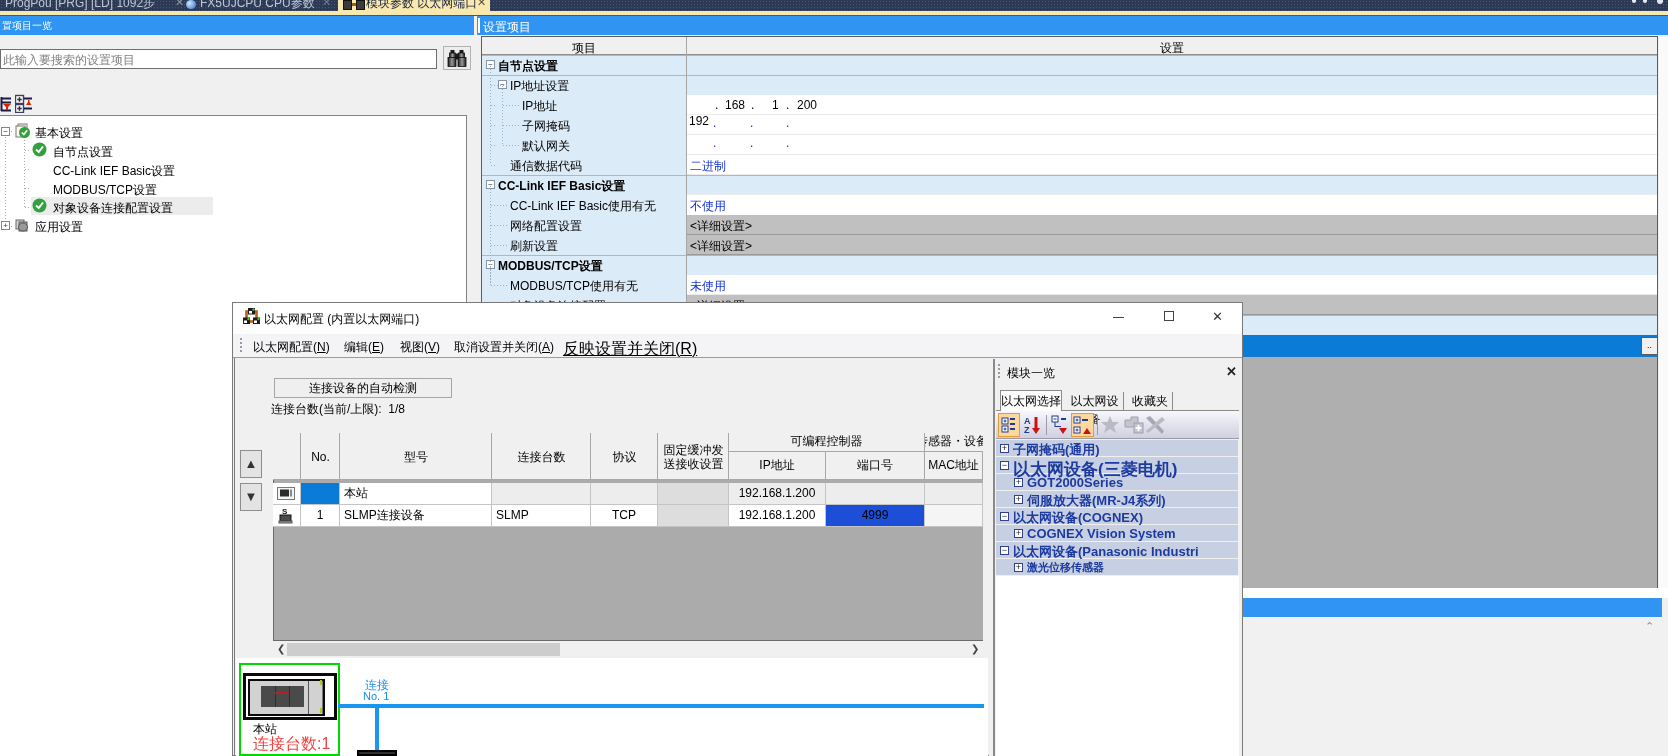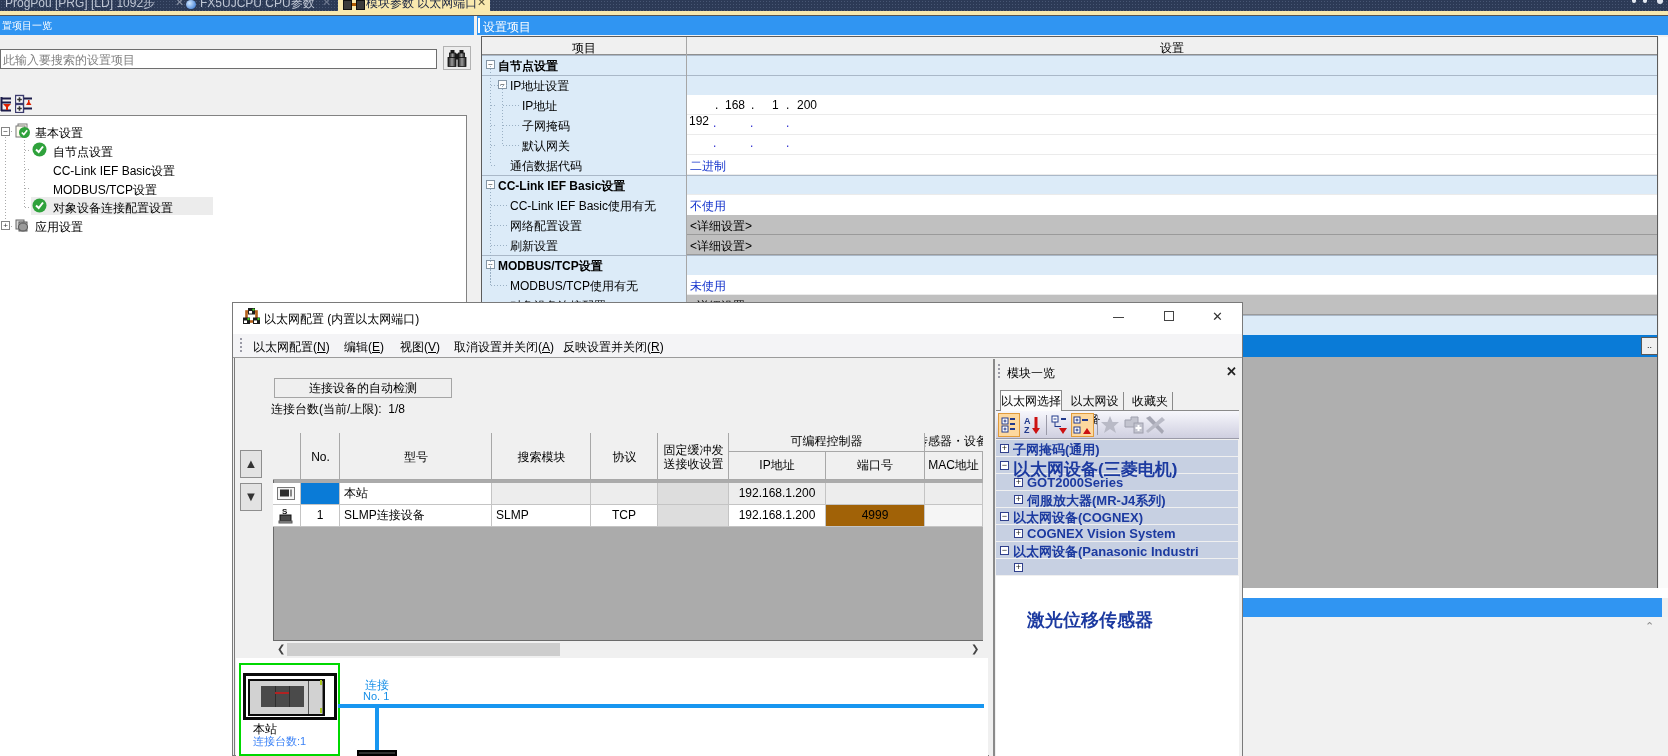--- a/index.html
+++ b/index.html
@@ -240,34 +240,34 @@
 <div class="abs txt" style="left:264px;top:311px;font-size:12px;z-index:12;">以太网配置 (内置以太网端口)</div>
 <div class="abs" style="left:1113px;top:317px;width:11px;height:1px;background:#444;z-index:12;"></div>
 <div class="abs" style="left:1164px;top:311px;width:10px;height:10px;border:1px solid #444;box-sizing:border-box;z-index:12;"></div>
 <div class="abs txt" style="left:1212px;top:309px;font-size:13px;color:#333;z-index:12;">✕</div>
 <div class="abs" style="left:233px;top:334px;width:1009px;height:24px;background:#f4f4f6;border-bottom:1px solid #9b9b9b;box-sizing:border-box;z-index:11;"></div>
 <div class="abs" style="left:240px;top:338px;width:2px;height:16px;background-image:repeating-linear-gradient(#9a9aa6 0 2px,transparent 2px 4px);z-index:12;"></div>
 <div class="abs txt" style="left:253px;top:339px;font-size:12px;z-index:12;">以太网配置(<u>N</u>)</div>
 <div class="abs txt" style="left:344px;top:339px;font-size:12px;z-index:12;">编辑(<u>E</u>)</div>
 <div class="abs txt" style="left:400px;top:339px;font-size:12px;z-index:12;">视图(<u>V</u>)</div>
 <div class="abs txt" style="left:454px;top:339px;font-size:12px;z-index:12;">取消设置并关闭(<u>A</u>)</div>
-<div class="abs txt" style="left:563px;top:339px;font-size:12px;z-index:12;">反映设置并关闭(<u>R</u>)</div>
+<div class="abs txt" style="left:563px;top:339px;font-size:16px;z-index:12;text-decoration:underline;">反映设置并关闭(<u>R</u>)</div>
 <div class="abs" style="left:234px;top:358px;width:1px;height:398px;background:#7a7a7a;z-index:12;"></div>
 <div class="abs" style="left:274px;top:378px;width:178px;height:20px;background:#efefef;border:1px solid #a5a5a5;box-sizing:border-box;text-align:center;line-height:18px;font-size:12px;z-index:12;">连接设备的自动检测</div>
 <div class="abs txt" style="left:271px;top:401px;font-size:12px;z-index:12;">连接台数(当前/上限):&nbsp;&nbsp;1/8</div>
 <div class="abs" style="left:240px;top:450px;width:22px;height:28px;background:#e3e3e3;border:1px solid #8e8e8e;box-sizing:border-box;z-index:12;text-align:center;font-size:13px;line-height:26px;color:#333;">▲</div>
 <div class="abs" style="left:240px;top:483px;width:22px;height:28px;background:#e3e3e3;border:1px solid #8e8e8e;box-sizing:border-box;z-index:12;text-align:center;font-size:13px;line-height:26px;color:#333;">▼</div>
 <div class="abs" style="left:273px;top:433px;width:710px;height:208px;background:#ababab;border:1px solid #6a6a6a;border-right:none;box-sizing:border-box;z-index:11;"></div>
 <div class="abs" style="left:273px;top:433px;width:28px;height:47px;background:#f0f0f0;border-right:1px solid #a8a8a8;border-bottom:1px solid #a8a8a8;box-sizing:border-box;z-index:11;"></div>
 <div class="abs" style="left:301px;top:433px;width:39px;height:47px;background:#f0f0f0;border-right:1px solid #a8a8a8;border-bottom:1px solid #a8a8a8;box-sizing:border-box;z-index:11;"></div>
 <div class="abs txt" style="left:301px;top:433px;width:39px;height:47px;display:flex;align-items:center;justify-content:center;text-align:center;font-size:12px;line-height:14px;z-index:12;white-space:normal;">No.</div>
 <div class="abs" style="left:340px;top:433px;width:152px;height:47px;background:#f0f0f0;border-right:1px solid #a8a8a8;border-bottom:1px solid #a8a8a8;box-sizing:border-box;z-index:11;"></div>
 <div class="abs txt" style="left:340px;top:433px;width:152px;height:47px;display:flex;align-items:center;justify-content:center;text-align:center;font-size:12px;line-height:14px;z-index:12;white-space:normal;">型号</div>
 <div class="abs" style="left:492px;top:433px;width:99px;height:47px;background:#f0f0f0;border-right:1px solid #a8a8a8;border-bottom:1px solid #a8a8a8;box-sizing:border-box;z-index:11;"></div>
-<div class="abs txt" style="left:492px;top:433px;width:99px;height:47px;display:flex;align-items:center;justify-content:center;text-align:center;font-size:12px;line-height:14px;z-index:12;white-space:normal;">搜索模块</div>
+<div class="abs txt" style="left:492px;top:433px;width:99px;height:47px;display:flex;align-items:center;justify-content:center;text-align:center;font-size:12px;line-height:14px;z-index:12;white-space:normal;">连接台数</div>
 <div class="abs" style="left:591px;top:433px;width:67px;height:47px;background:#f0f0f0;border-right:1px solid #a8a8a8;border-bottom:1px solid #a8a8a8;box-sizing:border-box;z-index:11;"></div>
 <div class="abs txt" style="left:591px;top:433px;width:67px;height:47px;display:flex;align-items:center;justify-content:center;text-align:center;font-size:12px;line-height:14px;z-index:12;white-space:normal;">协议</div>
 <div class="abs" style="left:658px;top:433px;width:71px;height:47px;background:#f0f0f0;border-right:1px solid #a8a8a8;border-bottom:1px solid #a8a8a8;box-sizing:border-box;z-index:11;"></div>
 <div class="abs txt" style="left:658px;top:433px;width:71px;height:47px;display:flex;align-items:center;justify-content:center;text-align:center;font-size:12px;line-height:14px;z-index:12;white-space:normal;">固定缓冲发<br>送接收设置</div>
 <div class="abs" style="left:729px;top:433px;width:196px;height:19px;background:#f0f0f0;border-right:1px solid #a8a8a8;border-bottom:1px solid #a8a8a8;box-sizing:border-box;z-index:11;text-align:center;line-height:17px;font-size:12px;">可编程控制器</div>
 <div class="abs" style="left:925px;top:433px;width:58px;height:19px;background:#f0f0f0;border-bottom:1px solid #a8a8a8;box-sizing:border-box;z-index:11;overflow:hidden;line-height:17px;font-size:12px;white-space:nowrap;"><span style="margin-left:-9px;">传感器・设备</span></div>
 <div class="abs" style="left:729px;top:452px;width:97px;height:28px;background:#f0f0f0;border-right:1px solid #a8a8a8;border-bottom:1px solid #a8a8a8;box-sizing:border-box;z-index:11;text-align:center;line-height:27px;font-size:12px;overflow:hidden;">IP地址</div>
 <div class="abs" style="left:826px;top:452px;width:99px;height:28px;background:#f0f0f0;border-right:1px solid #a8a8a8;border-bottom:1px solid #a8a8a8;box-sizing:border-box;z-index:11;text-align:center;line-height:27px;font-size:12px;overflow:hidden;">端口号</div>
 <div class="abs" style="left:925px;top:452px;width:58px;height:28px;background:#f0f0f0;border-right:1px solid #a8a8a8;border-bottom:1px solid #a8a8a8;box-sizing:border-box;z-index:11;text-align:center;line-height:27px;font-size:12px;overflow:hidden;">MAC地址</div>
 <div class="abs" style="left:273px;top:483px;width:28px;height:22px;background:#ffffff;border-right:1px solid #c4c4c4;border-bottom:1px solid #c4c4c4;box-sizing:border-box;z-index:11;padding-left:4px;line-height:20px;font-size:12px;overflow:hidden;white-space:nowrap;"></div>
@@ -279,21 +279,21 @@
 <div class="abs" style="left:729px;top:483px;width:97px;height:22px;background:#ededed;border-right:1px solid #c4c4c4;border-bottom:1px solid #c4c4c4;box-sizing:border-box;z-index:11;text-align:center;line-height:20px;font-size:12px;overflow:hidden;white-space:nowrap;">192.168.1.200</div>
 <div class="abs" style="left:826px;top:483px;width:99px;height:22px;background:#ededed;border-right:1px solid #c4c4c4;border-bottom:1px solid #c4c4c4;box-sizing:border-box;z-index:11;padding-left:4px;line-height:20px;font-size:12px;overflow:hidden;white-space:nowrap;"></div>
 <div class="abs" style="left:925px;top:483px;width:58px;height:22px;background:#ededed;border-right:1px solid #c4c4c4;border-bottom:1px solid #c4c4c4;box-sizing:border-box;z-index:11;padding-left:4px;line-height:20px;font-size:12px;overflow:hidden;white-space:nowrap;"></div>
 <div class="abs" style="left:273px;top:505px;width:28px;height:22px;background:#ffffff;border-right:1px solid #c4c4c4;border-bottom:1px solid #c4c4c4;box-sizing:border-box;z-index:11;padding-left:4px;line-height:20px;font-size:12px;overflow:hidden;white-space:nowrap;"></div>
 <div class="abs" style="left:301px;top:505px;width:39px;height:22px;background:#ffffff;border-right:1px solid #c4c4c4;border-bottom:1px solid #c4c4c4;box-sizing:border-box;z-index:11;text-align:center;line-height:20px;font-size:12px;overflow:hidden;white-space:nowrap;">1</div>
 <div class="abs" style="left:340px;top:505px;width:152px;height:22px;background:#ffffff;border-right:1px solid #c4c4c4;border-bottom:1px solid #c4c4c4;box-sizing:border-box;z-index:11;padding-left:4px;line-height:20px;font-size:12px;overflow:hidden;white-space:nowrap;">SLMP连接设备</div>
 <div class="abs" style="left:492px;top:505px;width:99px;height:22px;background:#ffffff;border-right:1px solid #c4c4c4;border-bottom:1px solid #c4c4c4;box-sizing:border-box;z-index:11;padding-left:4px;line-height:20px;font-size:12px;overflow:hidden;white-space:nowrap;">SLMP</div>
 <div class="abs" style="left:591px;top:505px;width:67px;height:22px;background:#ffffff;border-right:1px solid #c4c4c4;border-bottom:1px solid #c4c4c4;box-sizing:border-box;z-index:11;text-align:center;line-height:20px;font-size:12px;overflow:hidden;white-space:nowrap;">TCP</div>
 <div class="abs" style="left:658px;top:505px;width:71px;height:22px;background:#dddddd;border-right:1px solid #c4c4c4;border-bottom:1px solid #c4c4c4;box-sizing:border-box;z-index:11;padding-left:4px;line-height:20px;font-size:12px;overflow:hidden;white-space:nowrap;"></div>
 <div class="abs" style="left:729px;top:505px;width:97px;height:22px;background:#ffffff;border-right:1px solid #c4c4c4;border-bottom:1px solid #c4c4c4;box-sizing:border-box;z-index:11;text-align:center;line-height:20px;font-size:12px;overflow:hidden;white-space:nowrap;">192.168.1.200</div>
-<div class="abs" style="left:826px;top:505px;width:99px;height:22px;background:#a16207;border-right:1px solid #c4c4c4;border-bottom:1px solid #c4c4c4;box-sizing:border-box;z-index:11;text-align:center;line-height:20px;font-size:12px;overflow:hidden;white-space:nowrap;">4999</div>
+<div class="abs" style="left:826px;top:505px;width:99px;height:22px;background:#1d4ed8;border-right:1px solid #c4c4c4;border-bottom:1px solid #c4c4c4;box-sizing:border-box;z-index:11;text-align:center;line-height:20px;font-size:12px;overflow:hidden;white-space:nowrap;">4999</div>
 <div class="abs" style="left:925px;top:505px;width:58px;height:22px;background:#f5f5f5;border-right:1px solid #c4c4c4;border-bottom:1px solid #c4c4c4;box-sizing:border-box;z-index:11;padding-left:4px;line-height:20px;font-size:12px;overflow:hidden;white-space:nowrap;"></div>
 <svg class="abs" style="left:277px;top:487px;z-index:12;" width="18" height="13" viewBox="0 0 18 13">
 <rect x="0.5" y="0.5" width="17" height="12" fill="#f4f4f4" stroke="#777"></rect>
 <rect x="3" y="2.5" width="9" height="7" fill="#2b2b2b"></rect>
         <rect x="13" y="2.5" width="2" height="7" fill="#888"></rect>
 </svg>
 <svg class="abs" style="left:278px;top:506px;z-index:12;" width="16" height="18" viewBox="0 0 16 18">
 <text x="4" y="8" font-size="8" font-weight="bold" fill="#111">S</text>
 <rect x="2" y="9" width="11" height="6" fill="#4a4a4a" stroke="#111"></rect>
         <rect x="1" y="15" width="13" height="2" fill="#999" stroke="#555"></rect>
@@ -308,21 +308,21 @@
 <div class="abs" style="left:248px;top:679px;width:77px;height:37px;background:#d2d2d2;border:2px solid #0a0a0a;box-sizing:border-box;z-index:13;"></div>
 <div class="abs" style="left:261px;top:686px;width:43px;height:21px;background:#4a4a4a;z-index:14;"></div>
 <div class="abs" style="left:275px;top:686px;width:1px;height:21px;background:#2e2e2e;z-index:15;"></div>
 <div class="abs" style="left:289px;top:686px;width:1px;height:21px;background:#2e2e2e;z-index:15;"></div>
 <div class="abs" style="left:275px;top:692px;width:14px;height:2px;background:#b22222;z-index:15;"></div>
 <div class="abs" style="left:308px;top:681px;width:1px;height:33px;background:#555;z-index:14;"></div>
 <div class="abs" style="left:322px;top:681px;width:1px;height:33px;background:#777;z-index:14;"></div>
 <div class="abs" style="left:320px;top:680px;width:2px;height:5px;background:#aac81e;z-index:14;"></div>
 <div class="abs" style="left:320px;top:708px;width:2px;height:5px;background:#aac81e;z-index:14;"></div>
 <div class="abs txt" style="left:253px;top:721px;font-size:12px;z-index:12;">本站</div>
-<div class="abs txt" style="left:253px;top:734px;font-size:11px;color:#3b82f6;z-index:12;">连接台数:1</div>
+<div class="abs txt" style="left:253px;top:734px;font-size:16px;color:#ef4444;z-index:12;">连接台数:1</div>
 <div class="abs" style="left:338px;top:704px;width:646px;height:4px;background:#1896f0;z-index:12;"></div>
 <div class="abs txt" style="left:365px;top:677px;font-size:12px;color:#1890e8;z-index:12;">连接</div>
 <div class="abs txt" style="left:363px;top:690px;font-size:11px;color:#1890e8;z-index:12;">No. 1</div>
 <div class="abs" style="left:375px;top:708px;width:4px;height:48px;background:#1896f0;z-index:12;"></div>
 <div class="abs" style="left:357px;top:750px;width:40px;height:6px;background:#2f2f2f;border:2px solid #000;box-sizing:border-box;z-index:13;"></div>
 <div class="abs" style="left:989px;top:359px;width:7px;height:397px;background:#f0f0f0;z-index:11;"></div>
 <div class="abs" style="left:993px;top:359px;width:2px;height:397px;background:#8a8a8a;z-index:12;"></div>
 <div class="abs" style="left:996px;top:359px;width:246px;height:397px;background:#f0f0f0;z-index:11;"></div>
 <div class="abs" style="left:998px;top:364px;width:2px;height:15px;background-image:repeating-linear-gradient(#9a9aa6 0 2px,transparent 2px 4px);z-index:12;"></div>
 <div class="abs txt" style="left:1007px;top:365px;font-size:12px;z-index:12;">模块一览</div>
@@ -398,17 +398,17 @@
 <div class="abs" style="left:1000px;top:512px;width:9px;height:9px;background:#fff;border:1px solid #30408c;box-sizing:border-box;font-size:9px;line-height:7px;text-align:center;color:#222;z-index:13;">−</div>
 <div class="abs txt" style="left:1013px;top:509px;font-size:13px;font-weight:bold;color:#1c3aa0;z-index:13;max-width:225px;overflow:hidden;">以太网设备(COGNEX)</div>
 <div class="abs" style="left:996px;top:525px;width:242px;height:16px;background:#c7d0e2;z-index:12;overflow:hidden;"></div>
 <div class="abs" style="left:1014px;top:529px;width:9px;height:9px;background:#fff;border:1px solid #30408c;box-sizing:border-box;font-size:9px;line-height:7px;text-align:center;color:#222;z-index:13;">+</div>
 <div class="abs txt" style="left:1027px;top:526px;font-size:13px;font-weight:bold;color:#1c3aa0;z-index:13;max-width:211px;overflow:hidden;">COGNEX Vision System</div>
 <div class="abs" style="left:996px;top:542px;width:242px;height:16px;background:#c7d0e2;z-index:12;overflow:hidden;"></div>
 <div class="abs" style="left:1000px;top:546px;width:9px;height:9px;background:#fff;border:1px solid #30408c;box-sizing:border-box;font-size:9px;line-height:7px;text-align:center;color:#222;z-index:13;">−</div>
 <div class="abs txt" style="left:1013px;top:543px;font-size:13px;font-weight:bold;color:#1c3aa0;z-index:13;max-width:225px;overflow:hidden;">以太网设备(Panasonic Industri</div>
 <div class="abs" style="left:996px;top:559px;width:242px;height:16px;background:#c7d0e2;z-index:12;overflow:hidden;"></div>
 <div class="abs" style="left:1014px;top:563px;width:9px;height:9px;background:#fff;border:1px solid #30408c;box-sizing:border-box;font-size:9px;line-height:7px;text-align:center;color:#222;z-index:13;">+</div>
-<div class="abs txt" style="left:1027px;top:560px;font-size:18px;font-weight:bold;color:#1c3aa0;z-index:13;max-width:211px;overflow:hidden;margin-top:48px;">激光位移传感器</div>
+<div class="abs txt" style="left:1027px;top:560px;font-size:11px;font-weight:bold;color:#1c3aa0;z-index:13;max-width:211px;overflow:hidden;">激光位移传感器</div>
 <div class="abs" style="left:996px;top:576px;width:243px;height:180px;background:#fff;z-index:11;"></div>
 </div>
 
 </div>
 
 </body></html>

